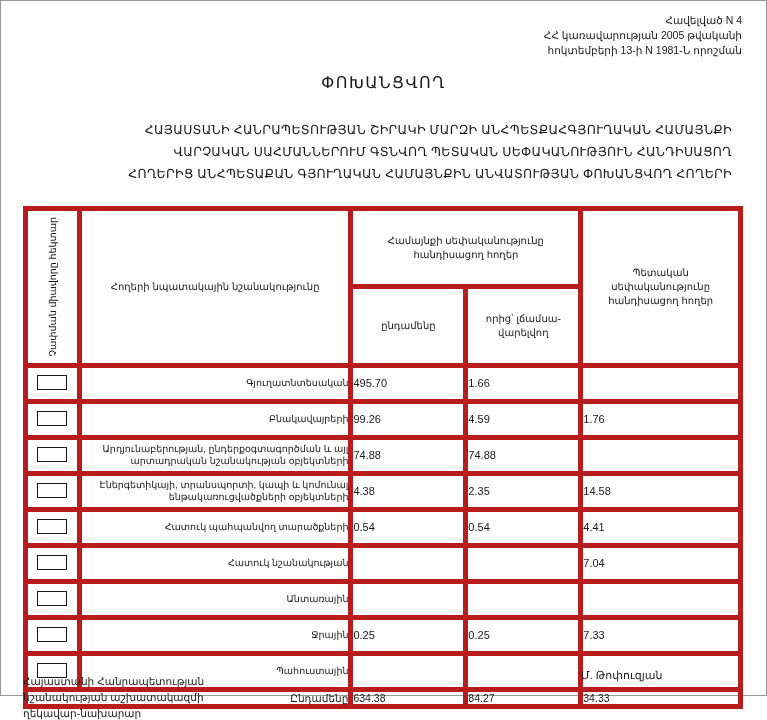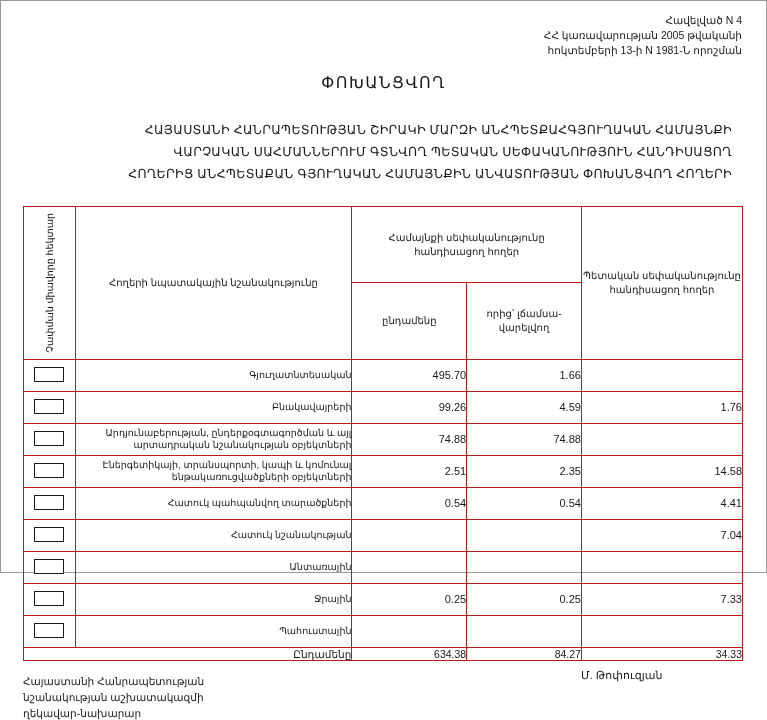--- a/index.html
+++ b/index.html
@@ -11,21 +11,21 @@
     height: 720px;
     background: #ffffff;
     font-family: "Liberation Sans", sans-serif;
     color: #1a1a1a;
     position: relative;
     overflow: hidden;
   }
   .page {
     position: absolute;
     left: 0; top: 0;
-    width: 767px; height: 573px;
+    width: 767px; height: 696px;
     border: 1px solid #999;
     box-sizing: border-box;
     background: #fff;
   }
   .header-block {
     position: absolute;
     right: 24px;
     top: 12px;
     text-align: right;
     font-size: 10.5px;
@@ -53,21 +53,21 @@
   }
   table.main {
     position: absolute;
     left: 22px;
     top: 205px;
     width: 720px;
     border-collapse: collapse;
     font-size: 10px;
   }
   table.main td, table.main th {
-    border: 1px solid #b91c1c;
+    border: 5px solid #b91c1c;
     padding: 0;
     vertical-align: middle;
   }
   .hdr {
     text-align: center;
     font-weight: normal;
     font-size: 10px;
     line-height: 14px;
     padding: 5px 6px;
   }
@@ -99,21 +99,21 @@
     border: 1px solid #1a1a1a;
     background: #fff;
   }
   .cell-name {
     padding: 4px 7px;
     font-size: 9.5px;
     line-height: 12px;
     text-align: right;
   }
   .cell-num {
-    text-align: right;
+    text-align: left;
     font-size: 11px;
     padding: 4px 6px;
   }
   .total-row .cell-name,
   .total-row .cell-num {
     font-size: 10.5px;
   }
   .total-row .cell-name {
     padding-left: 18px;
   }
@@ -183,21 +183,21 @@
       <tr>
         <td class="row-check"><span class="checkbox"></span></td>
         <td class="cell-name">Արդյունաբերության, ընդերքօգտագործման և այլ արտադրական նշանակության օբյեկտների</td>
         <td class="cell-num">74.88</td>
         <td class="cell-num">74.88</td>
         <td class="cell-num"></td>
       </tr>
       <tr>
         <td class="row-check"><span class="checkbox"></span></td>
         <td class="cell-name">Էներգետիկայի, տրանսպորտի, կապի և կոմունալ ենթակառուցվածքների օբյեկտների</td>
-        <td class="cell-num">2.51</td>
+        <td class="cell-num">4.38</td>
         <td class="cell-num">2.35</td>
         <td class="cell-num">14.58</td>
       </tr>
       <tr>
         <td class="row-check"><span class="checkbox"></span></td>
         <td class="cell-name">Հատուկ պահպանվող տարածքների</td>
         <td class="cell-num">0.54</td>
         <td class="cell-num">0.54</td>
         <td class="cell-num">4.41</td>
       </tr>

